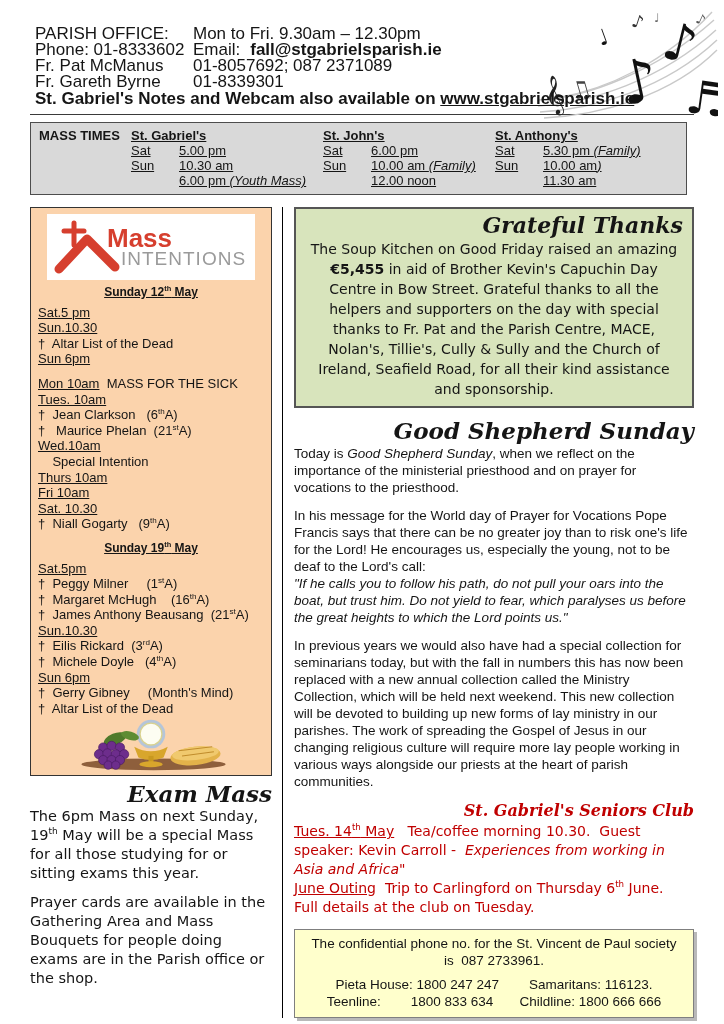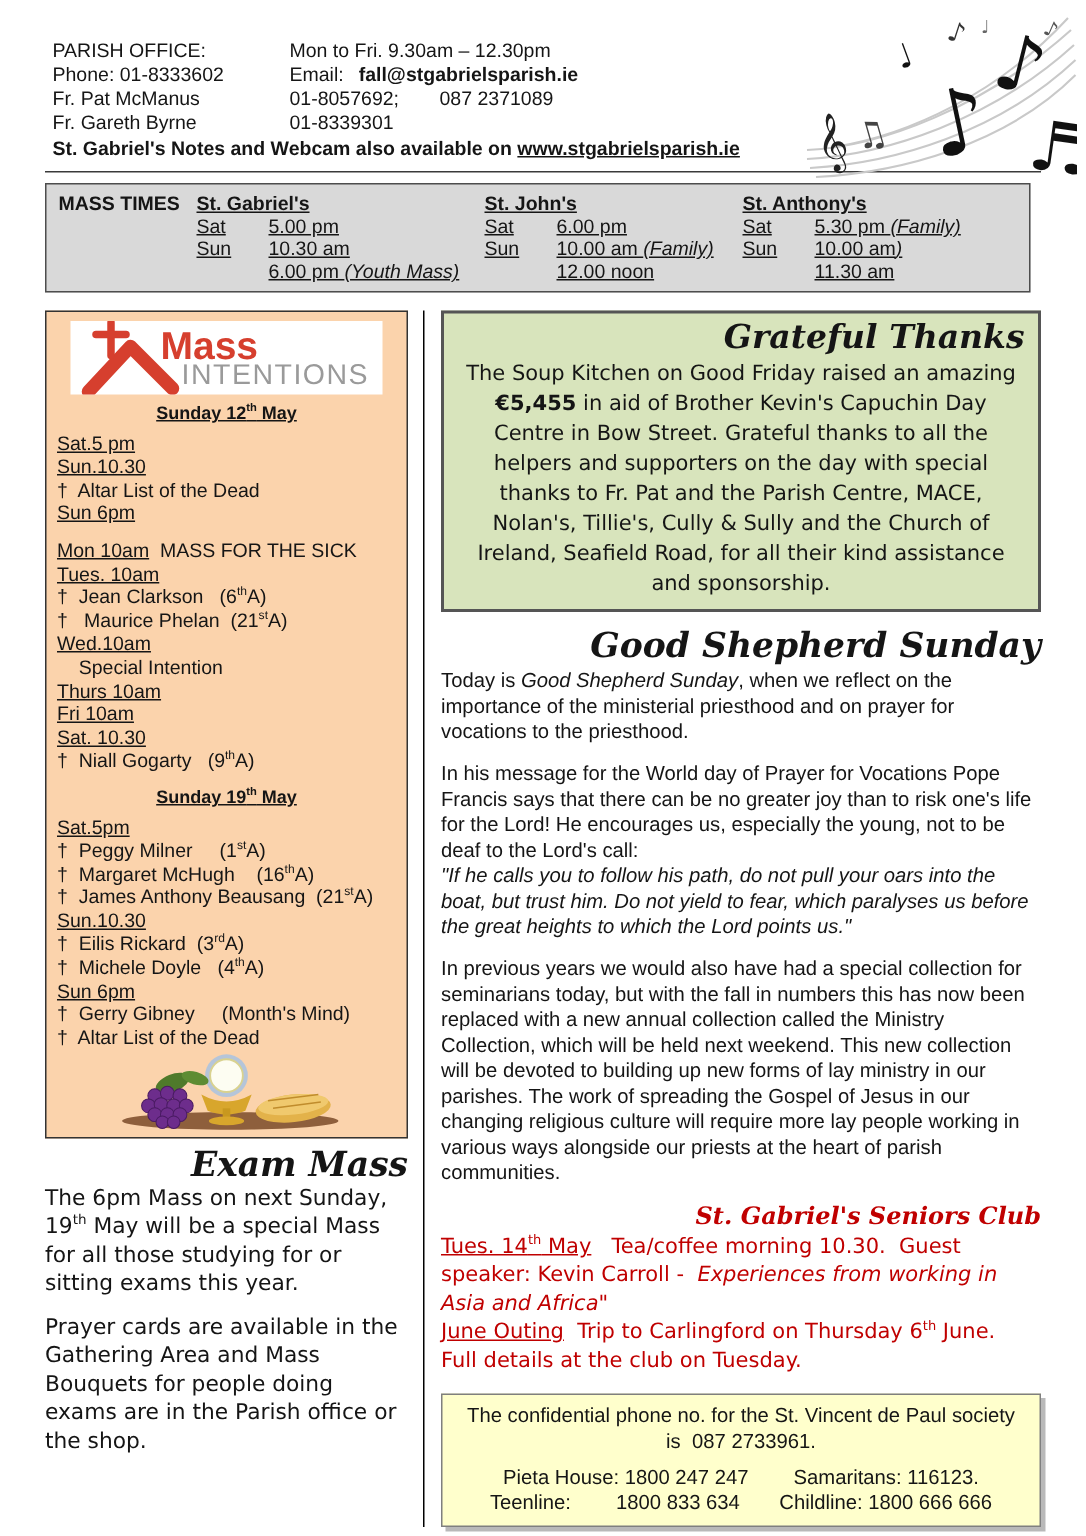--- a/index.html
+++ b/index.html
@@ -6,21 +6,21 @@
   body{
     width:724px;height:1024px;background:#ffffff;color:#151515;
     font-family:"Liberation Sans", sans-serif;position:relative;overflow:hidden;
   }
   sup{font-size:.62em;vertical-align:super;line-height:0;}
   .ul{text-decoration:underline;}
   b{font-weight:bold;}
   em{font-style:italic;}
 
   
-  .header{margin:26px 30px 0 35px;font-size:13px;line-height:16px;position:relative;z-index:2;}
+  .header{margin:26px 30px 0 35px;font-size:17px;line-height:16px;position:relative;z-index:2;}
   .hrow{display:flex;}
   .hc1{width:158px;flex:none;}
   .hc2{width:100px;flex:none;}
   .hc2w{flex:none;}
   .hc3{flex:none;margin-left:0px;}
   .webline{font-weight:bold;margin-top:1px;}
   .weblink{text-decoration:underline;}
   .email{font-weight:bold;margin-left:10px;}
 
   .music{position:absolute;top:2px;right:6px;width:182px;height:120px;z-index:1;}
@@ -42,21 +42,21 @@
   .mt-row{display:flex;}
   .mt-day{width:48px;flex:none;}
 
   
   .cols{display:flex;margin:12px 30px 0 30px;align-items:flex-start;}
   .leftcol{width:242px;flex:none;}
   .rightcol{flex:1;margin-left:10px;border-left:1.5px solid #000;padding-left:11px;min-height:760px;}
 
   
   .intbox{border:1.5px solid #333;background:#fbd3ac;padding:5px 7px 2px 7px;}
-  .intlogo{background:#fff;width:208px;height:49px;margin:1px auto 2px auto;display:flex;align-items:center;overflow:hidden;}
+  .intlogo{background:#fff;width:208px;height:66px;margin:1px auto 2px auto;display:flex;align-items:center;overflow:hidden;}
   .logotext{margin-left:-14px;}
   .logo-mass{color:#d63f2e;font-weight:bold;font-size:26px;line-height:24px;font-family:"Liberation Sans",sans-serif;}
   .logo-int{color:#9a9a9a;font-size:19px;letter-spacing:1px;line-height:18px;margin-left:14px;}
   .intlist{font-size:13px;line-height:15.6px;white-space:pre-wrap;}
   .intlist .line{min-height:15px;}
   .line.ih{text-align:center;font-weight:bold;font-size:12px;margin:5px 0 4px 0;}
   .line.ih .ul{text-decoration:underline;}
   .line.g{margin-top:9px;}
   .sacrament{display:block;margin:3px auto 2px auto;}
 

